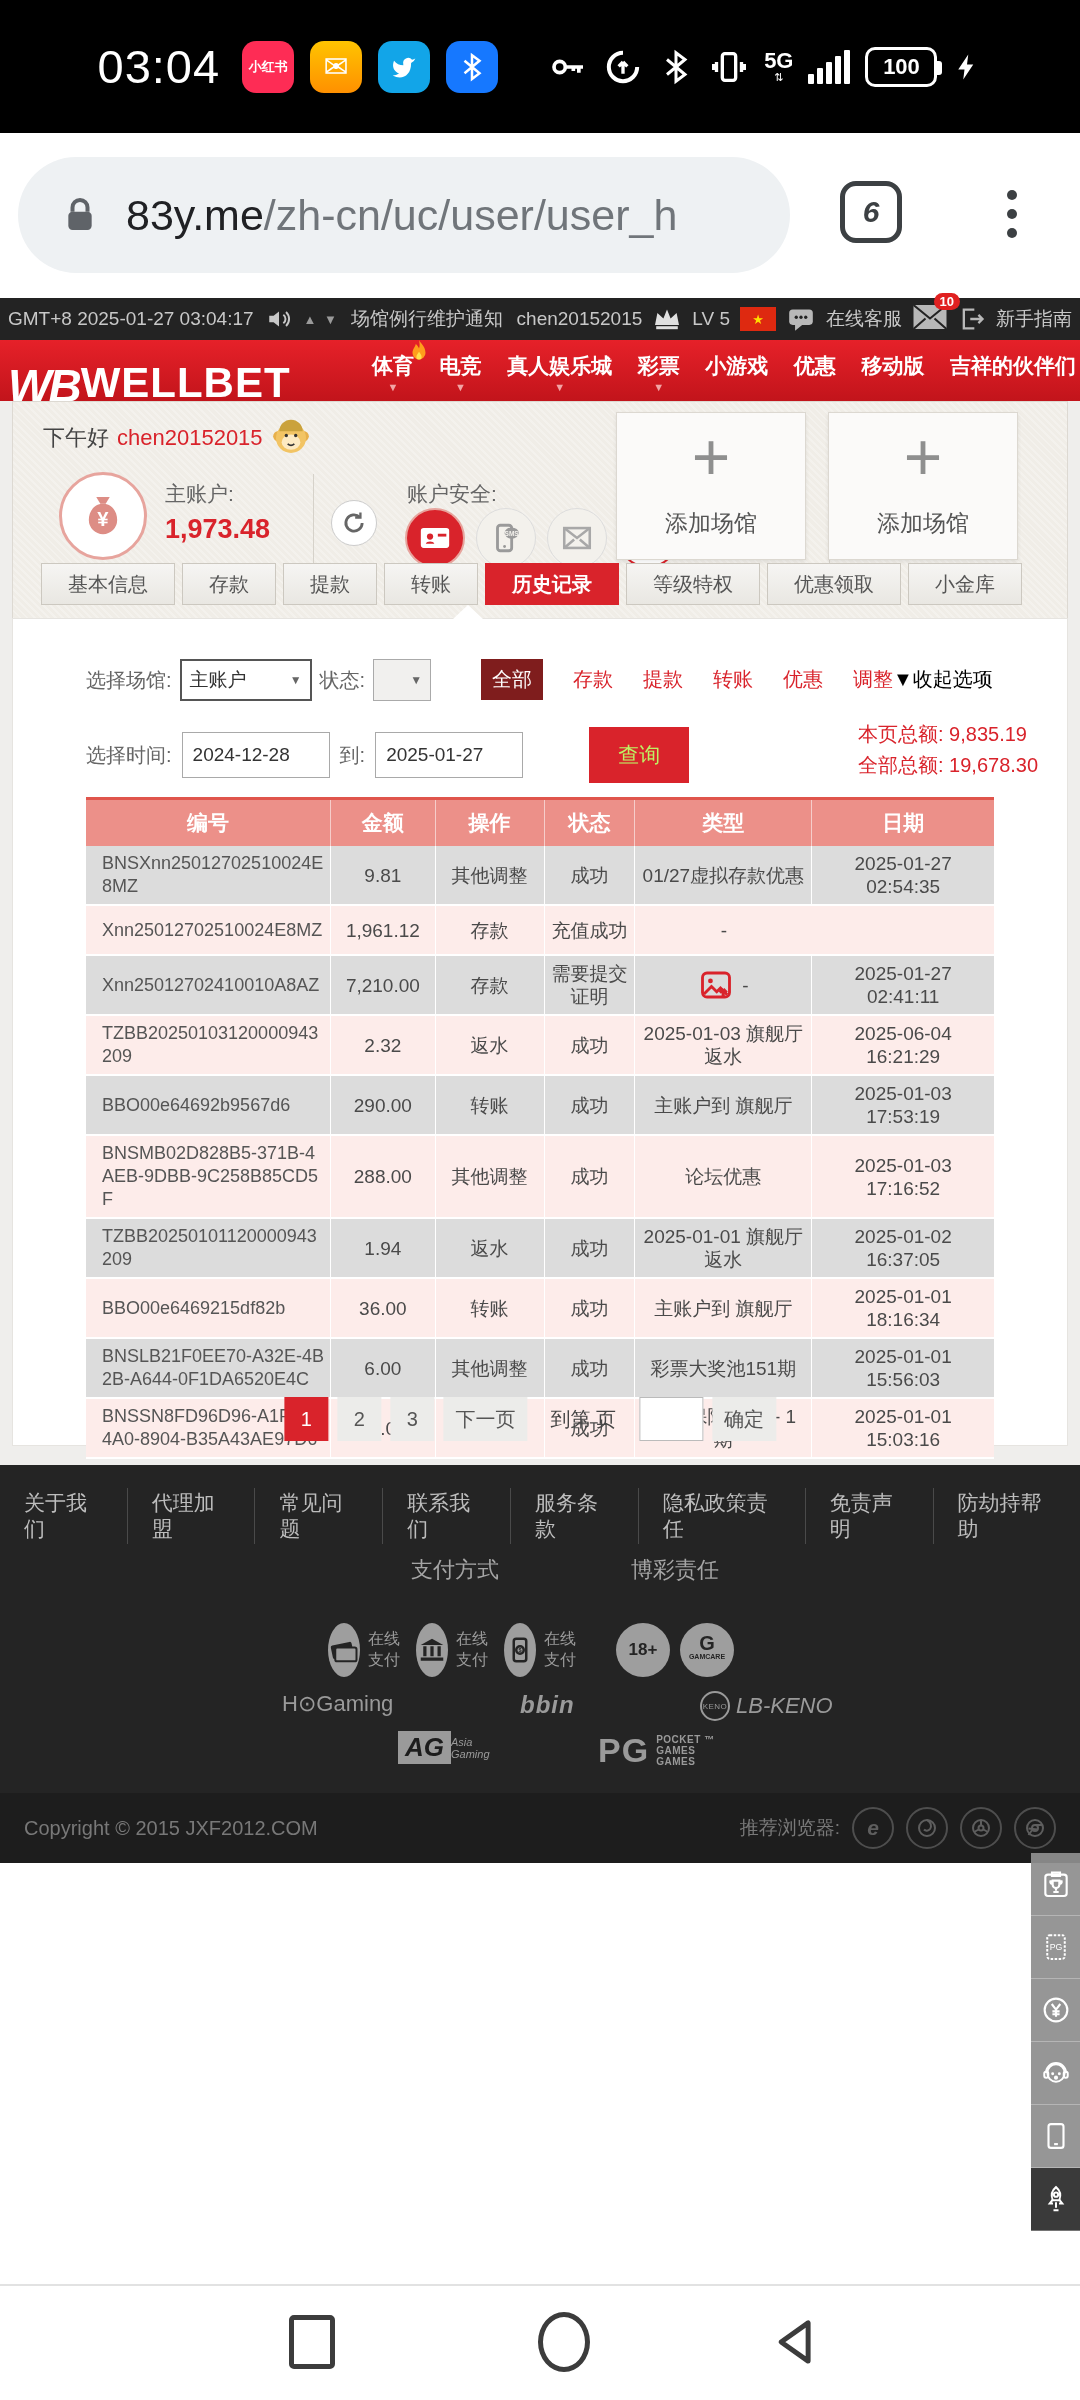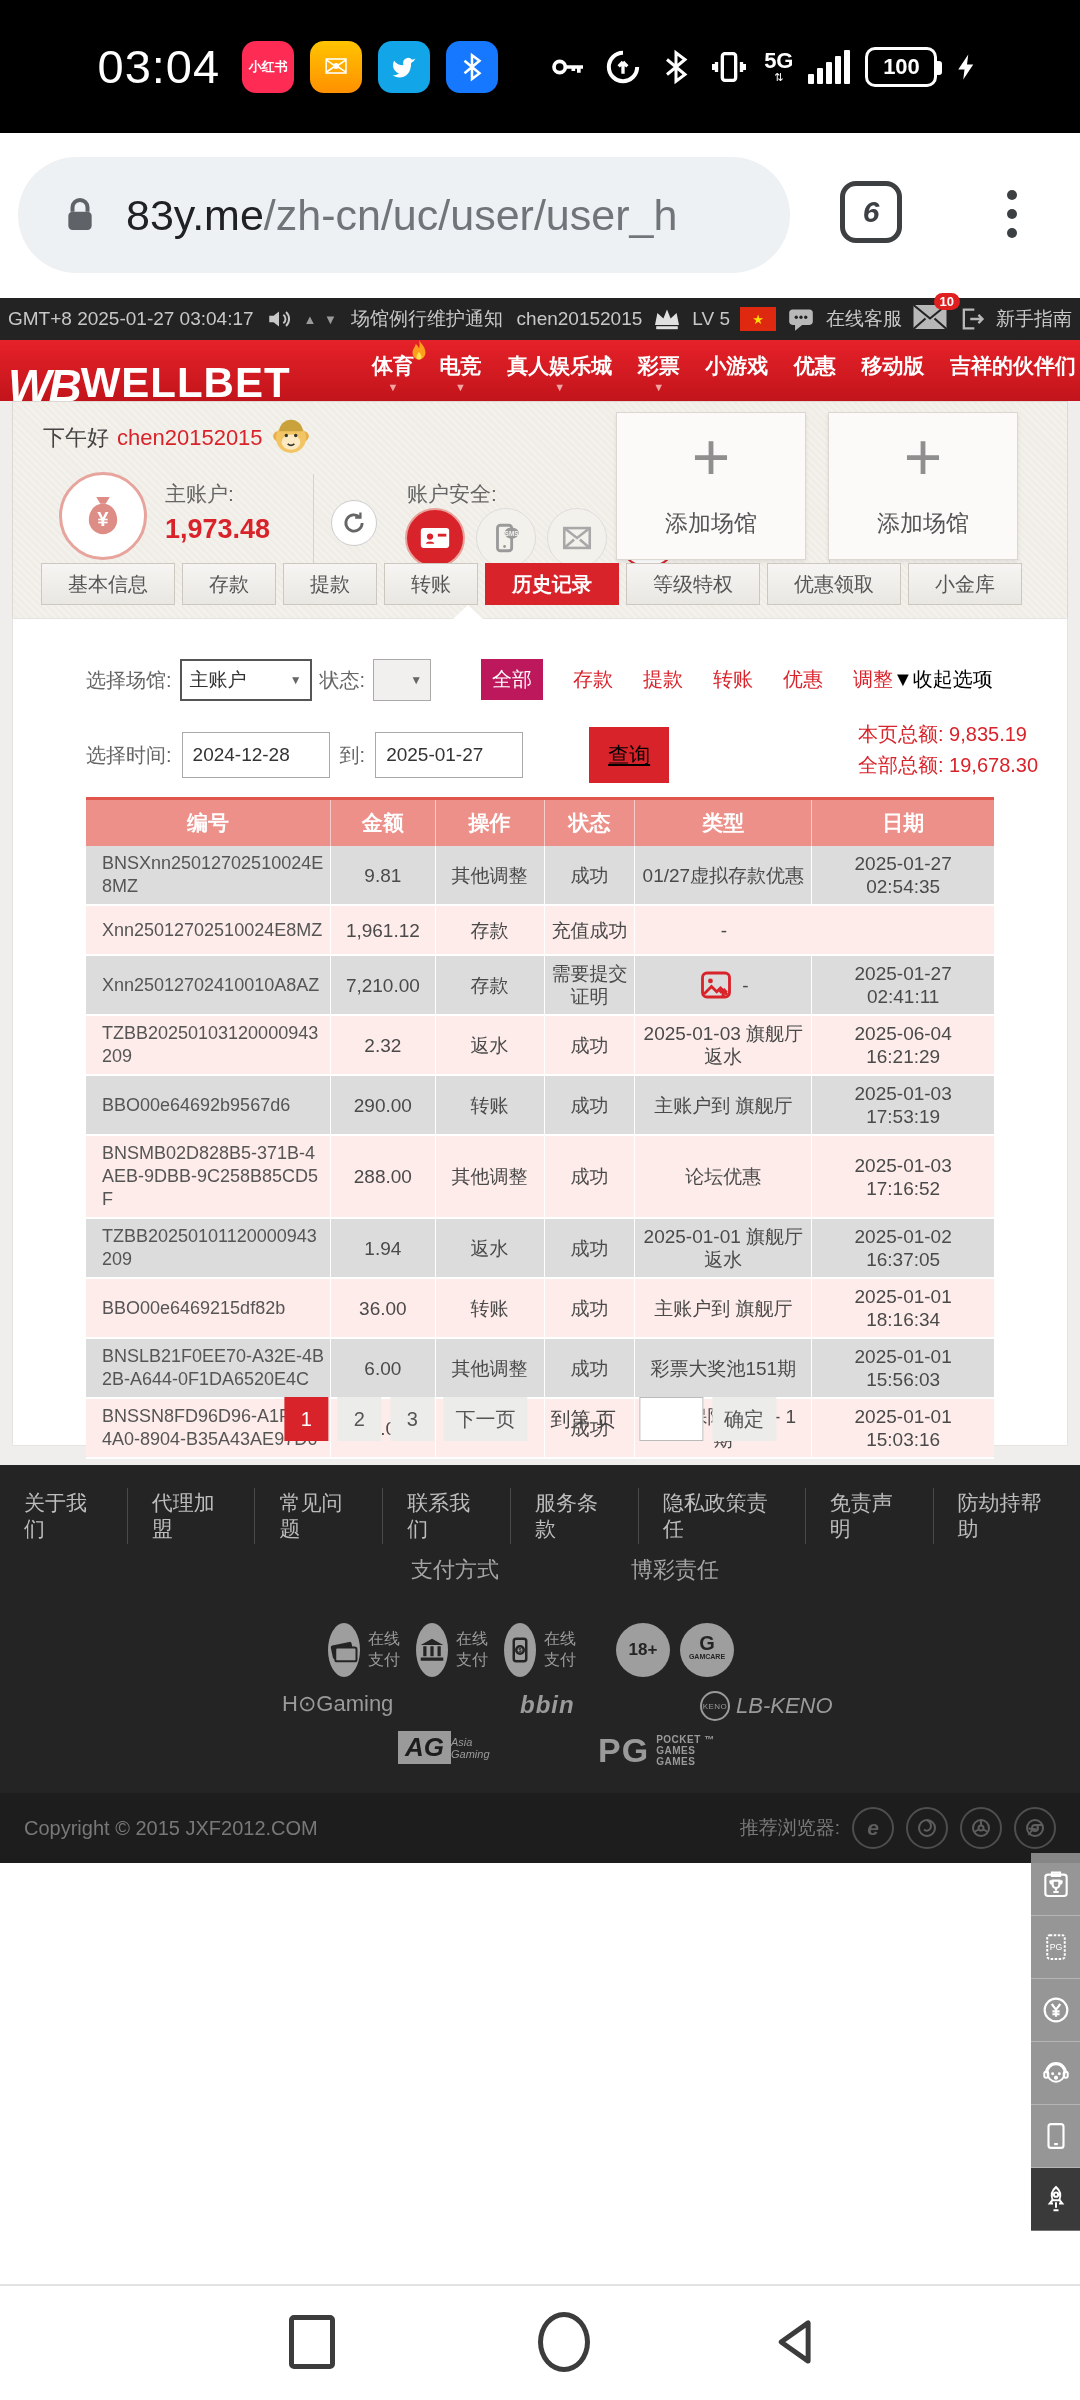--- a/index.html
+++ b/index.html
@@ -93,27 +93,27 @@
   .content-panel { position:absolute; top:320px; left:12px; width:1056px; height:828px; background:#fff; border:1px solid #e6e4e0; }
   .panel-caret { position:absolute; top:-14px; left:440px; width:0; height:0;
     border-left:15px solid transparent; border-right:15px solid transparent; border-bottom:14px solid #fff; }
   .frow1 { position:absolute; left:73px; top:40px; display:flex; align-items:center; gap:8px; font-size:20px; color:#666; }
   .select { height:42px; background:#fff; border:2px solid #555; display:flex; align-items:center; justify-content:space-between;
     padding:0 8px; font-size:19px; color:#333; width:132px; }
   .select .arr, .mini-select .arr { font-size:12px; color:#666; }
   .mini-select { height:42px; width:58px; background:#f1f0ee; border:1px solid #aaa; display:flex; align-items:center; justify-content:flex-end; padding:0 8px; }
   .type-tabs { position:absolute; left:468px; top:40px; display:flex; align-items:center; gap:30px; font-size:20px; }
   .type-tab { color:#d9232b; }
-  .type-tab.active { background:#be185d; color:#fff; padding:7px 11px; }
+  .type-tab.active { background:#7f1d1d; color:#fff; padding:7px 11px; }
   .collapse { color:#000000; font-size:20px; }
   .frow2 { position:absolute; left:73px; top:108px; display:flex; align-items:center; gap:10px; font-size:20px; color:#666; }
   .date-input { width:148px; height:46px; border:1px solid #a9a9a9; background:#fff; font-size:19px; color:#333;
     padding-left:10px; font-family:"Liberation Sans", sans-serif; }
-  .search-btn { width:80px; height:56px; background:#d9232b; color:#000000; border:none; font-size:21px; margin-left:56px;
-    font-family:"Liberation Sans", sans-serif;text-decoration:underline; }
+  .search-btn { width:100px; height:56px; background:#d9232b; color:#bef264; border:none; font-size:21px; margin-left:56px;
+    font-family:"Liberation Sans", sans-serif; }
   .totals { position:absolute; left:845px; top:100px; font-size:20px; color:#d9232b; line-height:31px; white-space:nowrap; }
 
   
   .data-table { position:absolute; left:73px; top:178px; width:908px; border-top:3px solid #e0554c; }
   .t-head { display:flex; background:#ec9089; height:46px; }
   .t-head .h { color:#fff; font-size:21px; font-weight:700; display:flex; align-items:center; justify-content:center;
     border-right:1px solid rgba(255,255,255,.55); }
   .t-head .h:last-child { border-right:none; }
   .t-row { display:flex; border-bottom:2px solid #fff; min-height:50px; }
   .t-rows .t-row:nth-of-type(odd) { background:#dcdcdc; }

